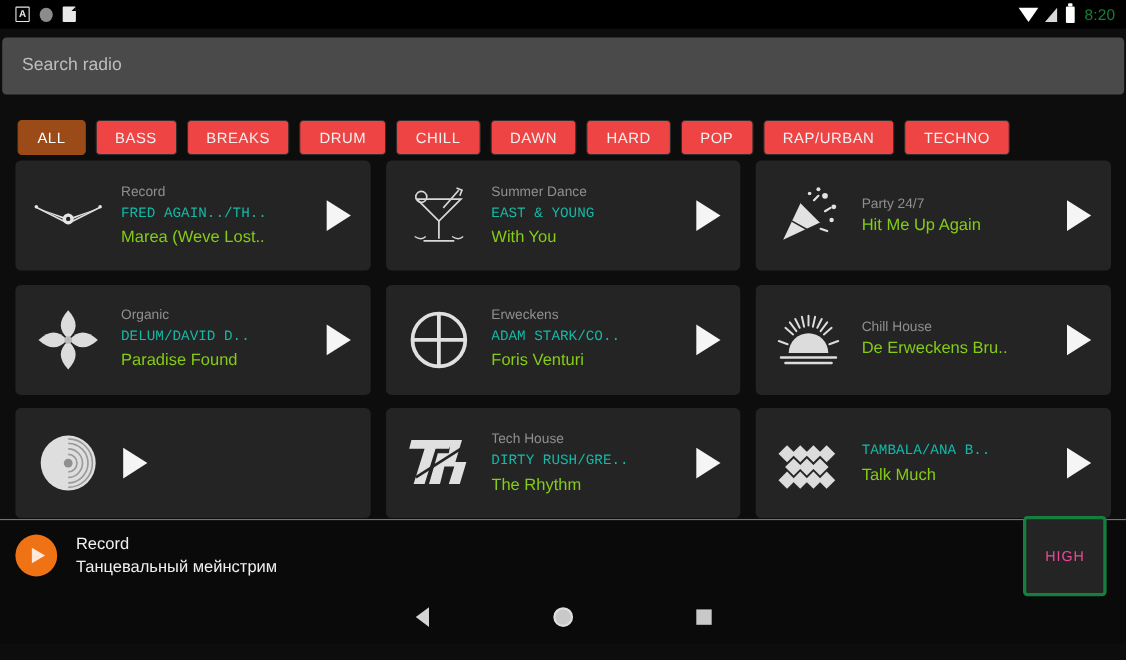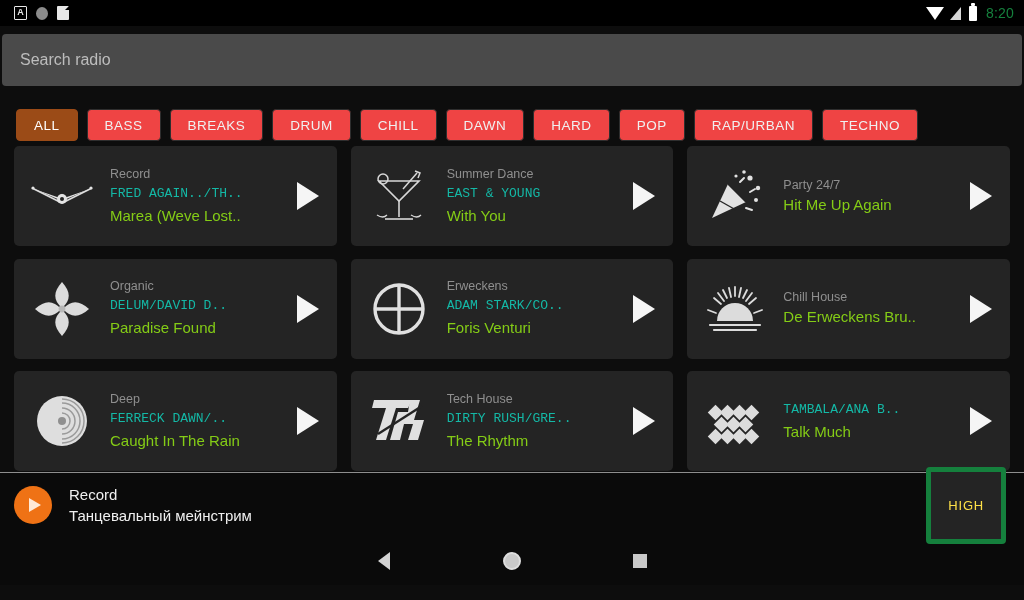--- a/index.html
+++ b/index.html
@@ -146,24 +146,24 @@
     width:0; height:0; margin-left:3px;
     border-left:12px solid #ffe9d6;
     border-top:7px solid transparent;
     border-bottom:7px solid transparent;
   }
   .p-meta{ margin-left:17px; }
   .p-title{ font-size:15px; color:#f0f0f0; line-height:20px; }
   .p-sub{ font-size:15px; color:#f0f0f0; line-height:21px; }
   .p-quality{
     margin-left:auto;
-    background:#242424; color:#fde047;
+    background:#242424; color:#ec4899;
     font-size:13px; letter-spacing:.8px;
     padding:26px 17px; border-radius:4px;
-    border:5px solid #15803d;
+    border:3px solid #15803d;
   }
 
   
   .navbar{
     height:48px; background:#0a0a0a;
     display:flex; align-items:center; justify-content:center;
     gap:0;
   }
   .nav-slot{ width:128px; display:flex; align-items:center; justify-content:center; }
   .nav-back{
@@ -348,25 +348,20 @@
           <circle cx="29" cy="29" r="25" fill="#dedede"></circle>
           <circle cx="29" cy="29" r="4" fill="#8f8f8f"></circle>
           <g fill="none" stroke="#9a9a9a" stroke-width="1.5">
             <path d="M29 21 a8 8 0 0 1 0 16"></path>
             <path d="M29 16 a13 13 0 0 1 0 26"></path>
             <path d="M29 11 a18 18 0 0 1 0 36"></path>
             <path d="M29 7 a22 22 0 0 1 0 44"></path>
           </g>
         </svg>
       </div>
-      <div class="card-text">
-        <div class="c-genre">Deep</div>
-        <div class="c-artist">FERRECK DAWN/..</div>
-        <div class="c-track">Caught In The Rain</div>
-      </div>
       <div class="play-btn">
         <div class="play-tri"></div>
       </div>
     </div>
     <div class="card">
       <div class="card-logo">
         <svg width="62" height="54" viewBox="0 0 62 54">
           <g fill="#e0e0e0">
             <path d="M6 6 L44 6 L40 14 L28 14 L18 46 L8 46 L18 14 L4 14 Z"></path>
             <path d="M42 6 L52 6 L46 26 L56 26 L50 46 L40 46 L45 30 L36 30 L32 46 L22 46 L30 18 L40 18 Z"></path>

